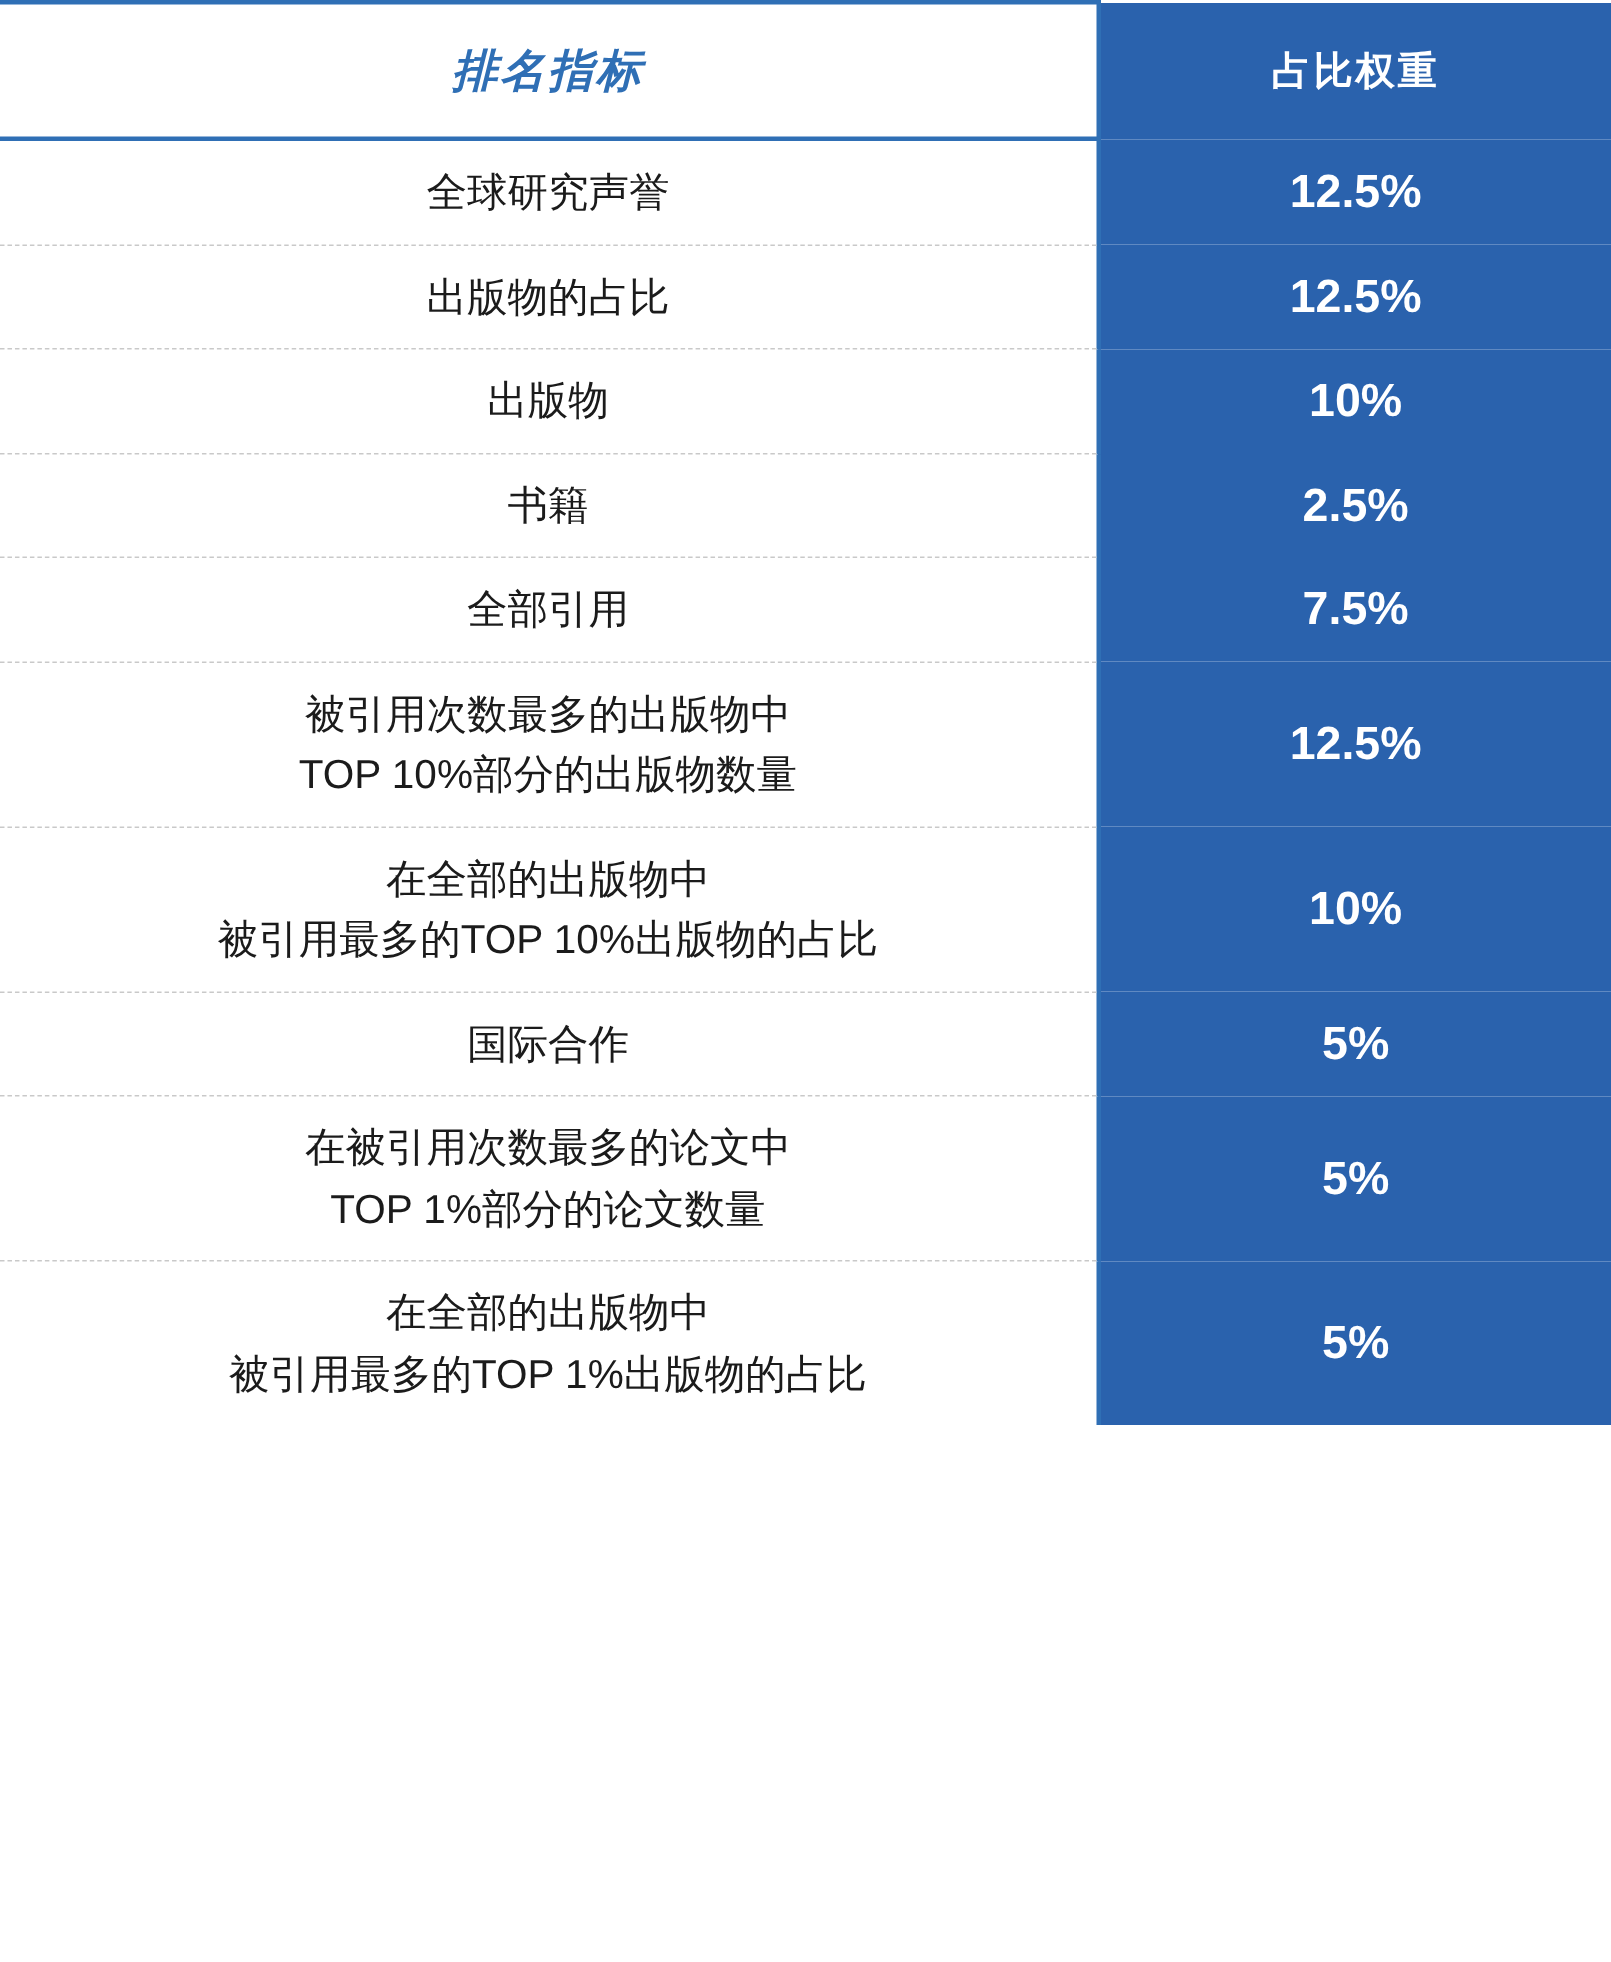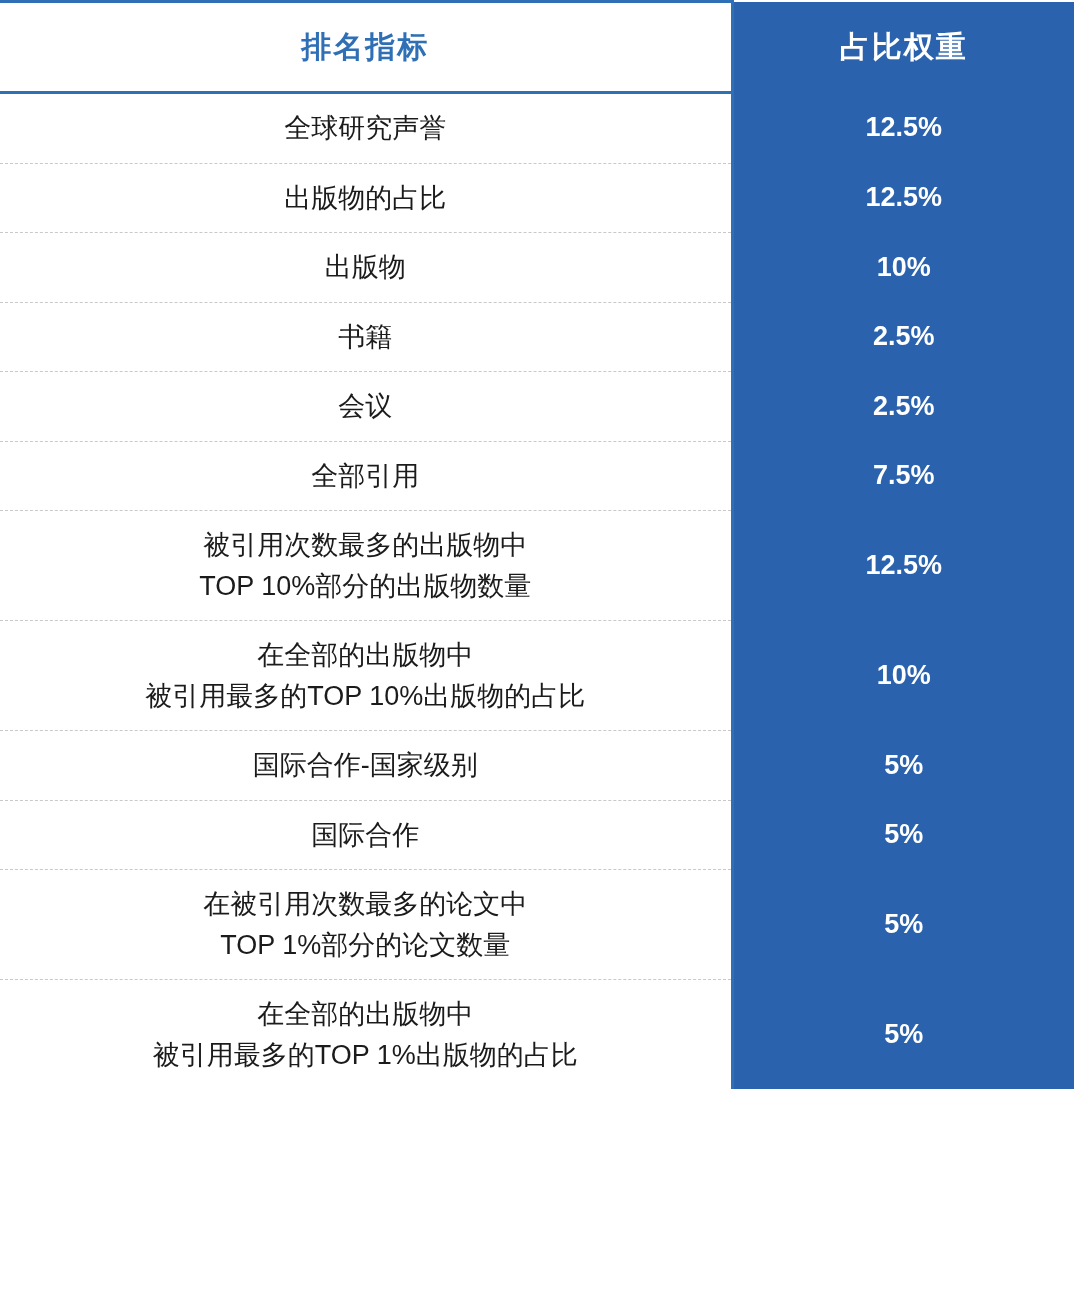--- a/index.html
+++ b/index.html
@@ -26,47 +26,48 @@
     background: #ffffff;
     color: #2f6fb5;
     font-size: 30px;
     font-weight: bold;
     text-align: center;
     vertical-align: middle;
     border-top: 3px solid #2f6fb5;
     border-bottom: 3px solid #2f6fb5;
     border-right: 3px solid #2f6fb5;
     letter-spacing: 2px;
+    font-style: italic;
   }
   .head-cell-weight {
     height: 86px;
     background: #2a62ad;
     color: #ffffff;
-    font-size: 30px;
+    font-size: 26px;
     font-weight: bold;
     text-align: center;
     vertical-align: middle;
     letter-spacing: 2px;
   }
 
   td.indicator {
     background: #ffffff;
     color: #1b1b1b;
     font-size: 27px;
     text-align: center;
     vertical-align: middle;
     border-bottom: 1px dashed #c9c9c9;
     border-right: 3px solid #2f6fb5;
     padding: 14px 10px;
     line-height: 1.5;
   }
   td.weight {
     background: #2a62ad;
     color: #ffffff;
-    font-size: 27px;
+    font-size: 31px;
     font-weight: bold;
     text-align: center;
     vertical-align: middle;
     padding: 14px 10px;
   }
   tr.last td.indicator {
     border-bottom: none;
   }
   .line2 { display: block; }
 </style>
@@ -104,49 +105,37 @@
       <td class="weight">10%</td>
     </tr>
     <tr>
       <td class="indicator">
         <span>书籍</span>
       </td>
       <td class="weight">2.5%</td>
     </tr>
     <tr>
       <td class="indicator">
-        <span>会议</span>
-      </td>
-      <td class="weight">2.5%</td>
-    </tr>
-    <tr>
-      <td class="indicator">
         <span>全部引用</span>
       </td>
       <td class="weight">7.5%</td>
     </tr>
     <tr>
       <td class="indicator">
         <span>被引用次数最多的出版物中</span>
         <span class="line2">TOP 10%部分的出版物数量</span>
       </td>
       <td class="weight">12.5%</td>
     </tr>
     <tr>
       <td class="indicator">
         <span>在全部的出版物中</span>
         <span class="line2">被引用最多的TOP 10%出版物的占比</span>
       </td>
       <td class="weight">10%</td>
-    </tr>
-    <tr>
-      <td class="indicator">
-        <span>国际合作-国家级别</span>
-      </td>
-      <td class="weight">5%</td>
     </tr>
     <tr>
       <td class="indicator">
         <span>国际合作</span>
       </td>
       <td class="weight">5%</td>
     </tr>
     <tr>
       <td class="indicator">
         <span>在被引用次数最多的论文中</span>

